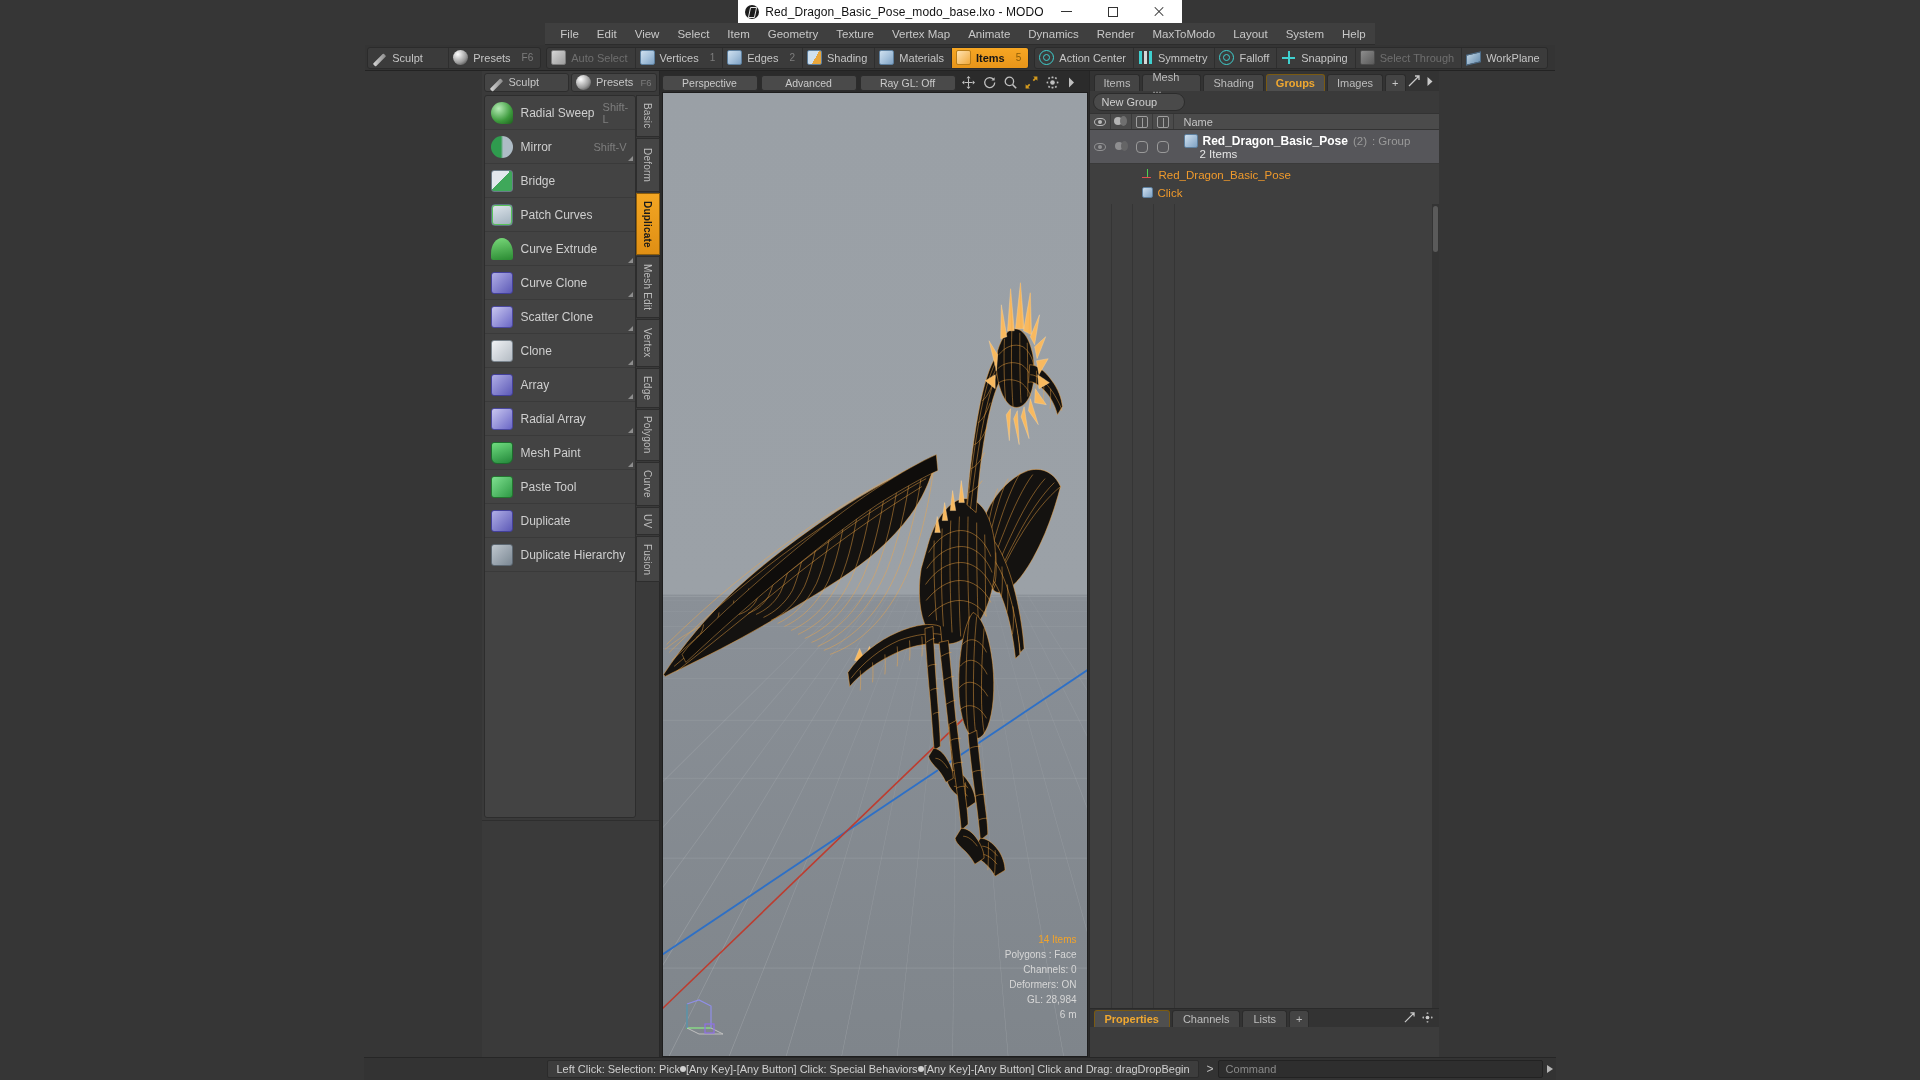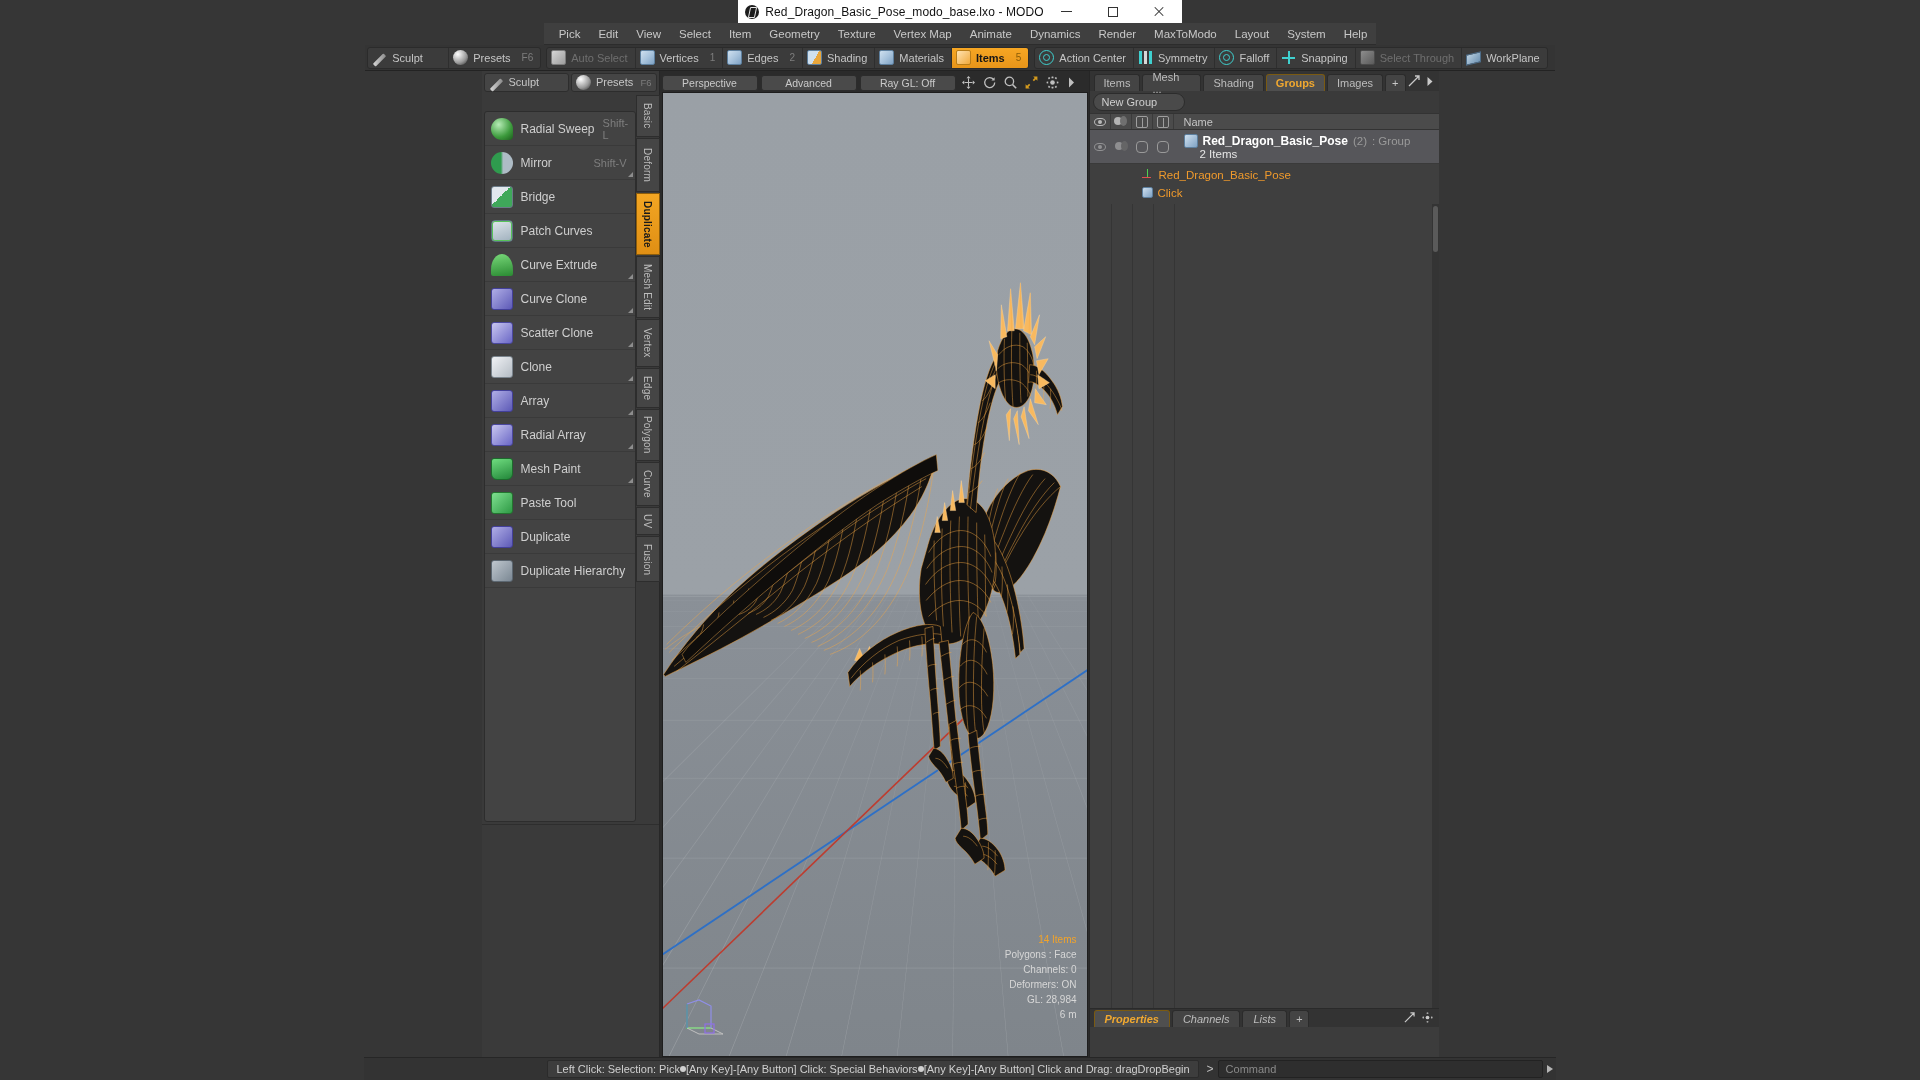--- a/index.html
+++ b/index.html
@@ -66,21 +66,21 @@
   
   .body{flex:1 1 auto;display:flex;min-height:0;background:#2f2f2f;}
 
   
   .leftcol{width:178px;flex:0 0 178px;display:flex;flex-direction:column;background:#3a3a3a;border-right:1px solid #272727;}
   .left-head{height:22px;display:flex;align-items:center;background:#3a3a3a;gap:2px;padding:0 2px;flex:0 0 22px;}
   .lh-btn{flex:1 1 0;height:19px;display:flex;align-items:center;gap:5px;background:#454545;border:1px solid #2d2d2d;border-radius:3px;padding:0 4px;}
   .lh-btn .lbl{font-size:11px;color:#c6c6c6;}
   .lh-btn .key{font-size:9.5px;color:#7c7c7c;margin-left:auto;}
   .left-main{flex:1 1 auto;display:flex;min-height:0;}
-  .toollist{width:152px;flex:0 0 152px;background:#434343;border:1px solid #2d2d2d;border-radius:3px;margin:18px 0 0 2px;overflow:hidden;}
+  .toollist{width:152px;flex:0 0 152px;background:#434343;border:1px solid #2d2d2d;border-radius:3px;margin:2px 0 0 2px;overflow:hidden;}
   .toolrow{height:34px;display:flex;align-items:center;gap:8px;padding-left:6px;border-bottom:1px solid #3a3a3a;position:relative;}
   .toolrow .tname{font-size:12px;color:#cfcfcf;white-space:nowrap;}
   .toolrow .tkey{margin-left:auto;margin-right:8px;font-size:11px;color:#7e7e7e;}
   .toolrow .corner{position:absolute;right:2px;bottom:2px;width:0;height:0;border-left:5px solid transparent;border-bottom:5px solid #8d8d8d;}
   .ticon{width:22px;height:22px;flex:0 0 22px;position:relative;}
   .ti-green-sweep{background:radial-gradient(circle at 35% 30%,#b6ecb6,#3c9a3c 60%,#1d5c1d);border-radius:50% 50% 4px 50%;}
   .ti-mirror{background:linear-gradient(90deg,#2f9b4e 0 45%,#aebcc6 55% 100%);border-radius:50%;}
   .ti-bridge{background:linear-gradient(135deg,#e2e8ee 0 45%,#3fa85a 45% 100%);border-radius:3px;border:1px solid #6b7b88;}
   .ti-patch{background:linear-gradient(160deg,#dfe6ec,#9fb0bd);border-radius:4px;border:1px solid #5f7485;box-shadow:inset 0 0 0 1px #58c358;}
   .ti-curveex{background:linear-gradient(170deg,#79d97a,#2a8a32);border-radius:50% 50% 10% 10%/70% 70% 10% 10%;}
@@ -145,21 +145,21 @@
   .gr-line2{font-size:11.5px;color:#e6e6e6;padding-left:20px;}
   .gicon{width:14px;height:14px;background:linear-gradient(135deg,#cfe0ef,#7fa2c4);border:1px solid #5d7f9e;border-radius:2px;margin-left:16px;}
   .childrow{display:flex;align-items:center;height:15px;padding-left:52px;gap:5px;}
   .childrow .cname{font-size:11.5px;color:#f09a2c;}
   .locator{width:12px;height:12px;position:relative;}
   .locator::before{content:"";position:absolute;left:5px;top:0;width:1.6px;height:9px;background:#4fd04f;}
   .locator::after{content:"";position:absolute;left:0;top:8px;width:9px;height:1.6px;background:#e04f4f;}
   .minicube{width:11px;height:11px;background:linear-gradient(135deg,#cfe0ef,#7fa2c4);border:1px solid #5d7f9e;border-radius:2px;}
   .listbody{flex:1 1 auto;background:#3f3f3f;position:relative;min-height:0;}
   .colrule{position:absolute;top:0;bottom:0;width:1px;background:#353535;}
-  .rpanel-bottom{flex:0 0 auto;font-style:italic;}
+  .rpanel-bottom{flex:0 0 auto;}
   .btabs{height:19px;display:flex;align-items:flex-end;gap:2px;padding-left:4px;background:#333;border-top:1px solid #2a2a2a;}
   .btab{height:17px;padding:0 10px;font-size:11px;color:#bdbdbd;background:#444;border:1px solid #2b2b2b;border-bottom:none;border-radius:3px 3px 0 0;display:flex;align-items:center;}
   .btab.on{background:#4f4f4f;color:#f0a830;font-weight:bold;border-color:#7a5a12;}
   .btab-ic{margin-left:auto;display:flex;gap:7px;align-items:center;padding-right:6px;}
   .propbody{height:30px;background:#3c3c3c;}
 
   
   .statusbar{height:23px;flex:0 0 23px;display:flex;align-items:center;background:#333;border-top:1px solid #262626;gap:4px;padding:0 3px;}
   .sb-left{width:176px;flex:0 0 176px;height:18px;}
   .sb-msg{flex:1 1 auto;height:18px;background:#3d3d3d;border:1px solid #2b2b2b;border-radius:2px;display:flex;align-items:center;padding:0 8px;
@@ -186,21 +186,21 @@
       </div>
     <div class="tb-btn">
         <i class="tb-max"></i>
       </div>
     <div class="tb-btn close">
         <i class="tb-close"></i>
       </div>
   </div>
 
   <div class="menubar">
-    <div class="menu-item">Pick</div>
+    <div class="menu-item">File</div>
     <div class="menu-item">Edit</div>
     <div class="menu-item">View</div>
     <div class="menu-item">Select</div>
     <div class="menu-item">Item</div>
     <div class="menu-item">Geometry</div>
     <div class="menu-item">Texture</div>
     <div class="menu-item">Vertex Map</div>
     <div class="menu-item">Animate</div>
     <div class="menu-item">Dynamics</div>
     <div class="menu-item">Render</div>

